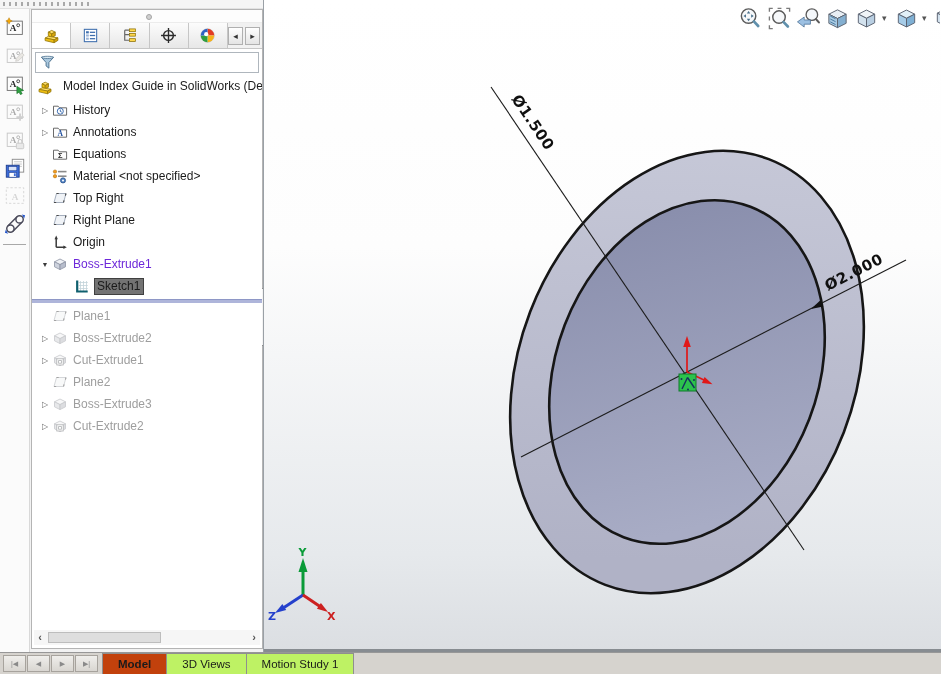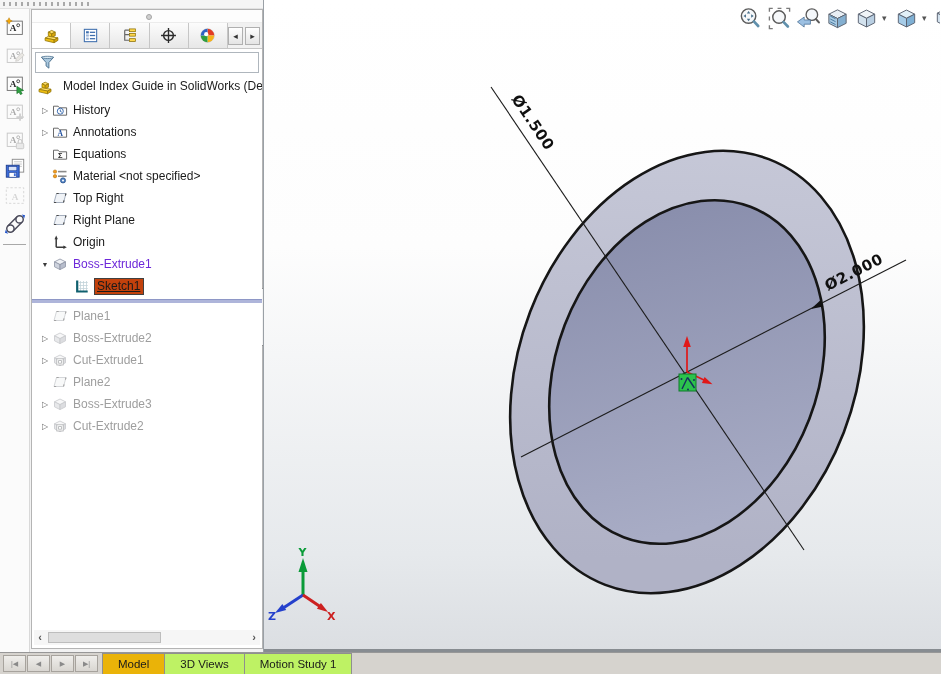--- a/index.html
+++ b/index.html
@@ -51,21 +51,21 @@
   .tree-row{ height:22px; display:flex; align-items:center; padding-left:6px;
              white-space:nowrap; overflow:hidden; }
   .arrow{ width:14px; font-size:8px; color:#6a6a6a; text-align:center; flex:0 0 14px; }
   .arrow.exp{ color:#3a3a3a; font-size:7px; }
   .ticon{ width:17px; height:16px; flex:0 0 17px; }
   .ticon svg{ width:16px; height:16px; display:block; }
   .tlabel{ margin-left:4px; }
   .tree-row.muted .tlabel{ color:#6d28d9; }
   .tree-row.grayed{ color:#9e9e9e; }
   .tree-row.grayed .ticon{ opacity:.5; filter:grayscale(60%); }
-  .tree-row.selected .tlabel{ outline:1px solid #404040; background:#c2410c; padding:0 3px 1px 2px;text-decoration:underline; }
+  .tree-row.selected .tlabel{ outline:1px solid #404040; background:#737373; padding:0 3px 1px 2px; }
   .rollback{ height:4px; background:#aeb5da; border-top:1px solid #8e97c6; margin:2px 0; }
 
   .fm-hscroll{ position:absolute; left:2px; right:2px; bottom:3px; height:15px; background:#f6f6f6;
                display:flex; align-items:center; }
   .sarrow{ width:12px; text-align:center; font-size:11px; color:#555; font-weight:bold; line-height:15px; }
   .strack{ flex:1; height:13px; position:relative; }
   .sthumb{ position:absolute; left:2px; top:1px; width:56%; height:11px; background:#dedede;
            border:1px solid #bdbdbd; }
   .fm-flyout-handle{ position:absolute; right:-11px; top:278px; width:11px; height:58px;
                      background:#f3f3f3; border:1px solid #8d8d8d; border-left:none;
@@ -94,21 +94,21 @@
 
   
   .bottom-bar{ position:absolute; left:0; bottom:0; width:941px; height:22px; background:#d6d3ce;
                border-top:1px solid #979797; display:flex; align-items:stretch; }
   .vcr{ display:flex; gap:1px; padding:2px 1px 2px 3px; }
   .vcr-btn{ width:23px; background:linear-gradient(#efeeeb,#d9d6d1); border:1px solid #a7a39d;
             font-size:7px; color:#8a8a8a; display:flex; align-items:center; justify-content:center; }
   .doc-tabs{ display:flex; margin-left:3px; }
   .doc-tab{ padding:0 15px; display:flex; align-items:center; font-size:11.5px; color:#1a1a1a;
             border:1px solid #8f8f8f; border-bottom:none; background:#bef264; margin-right:-1px; }
-  .doc-tab.active{ background:#eab308; font-weight:normal; }
+  .doc-tab.active{ background:#c2410c; font-weight:bold; }
 </style>
 </head>
 <body>
 
 <div class="app">
 
   <div class="top-strip">
     <div class="grip-dots"></div>
   </div>
 

